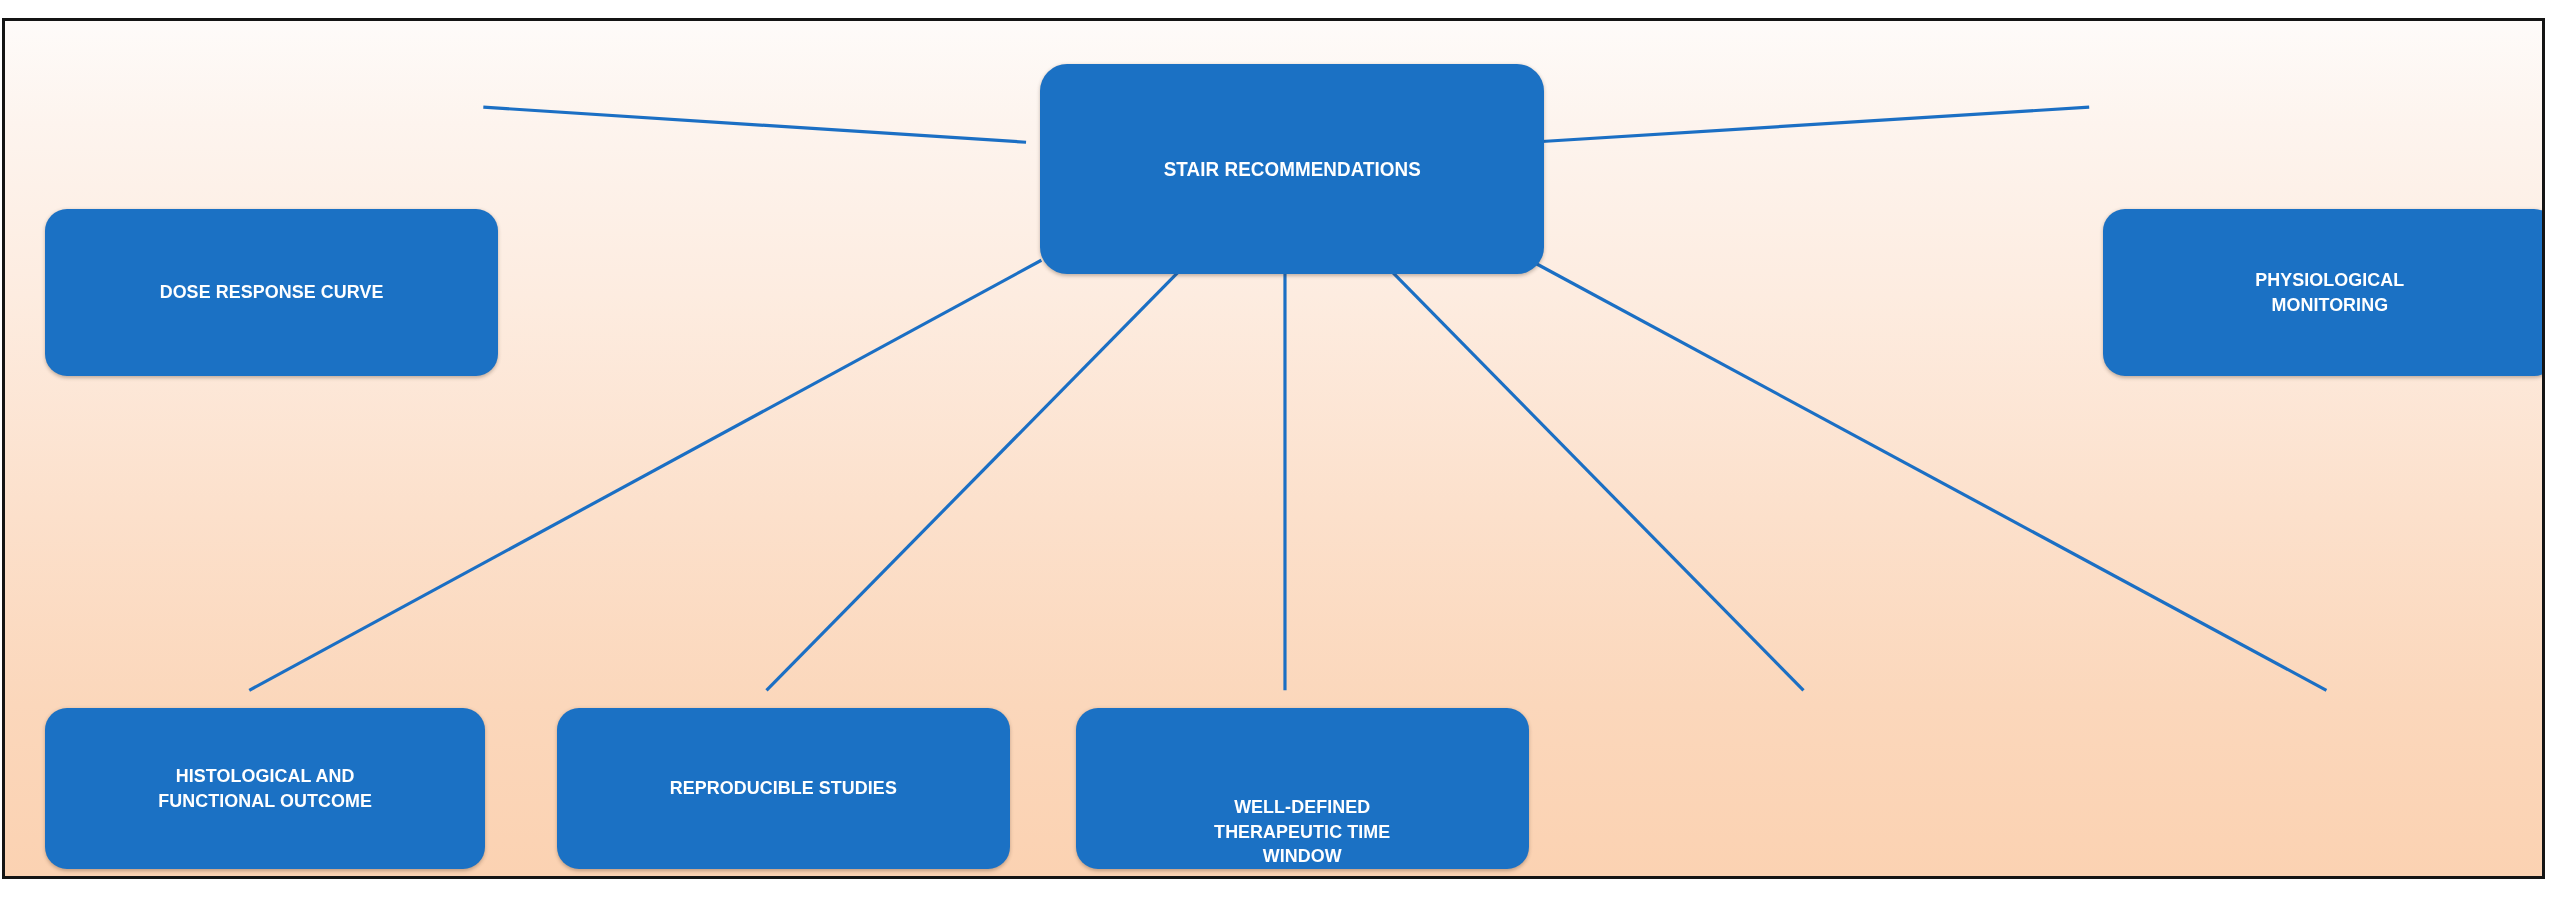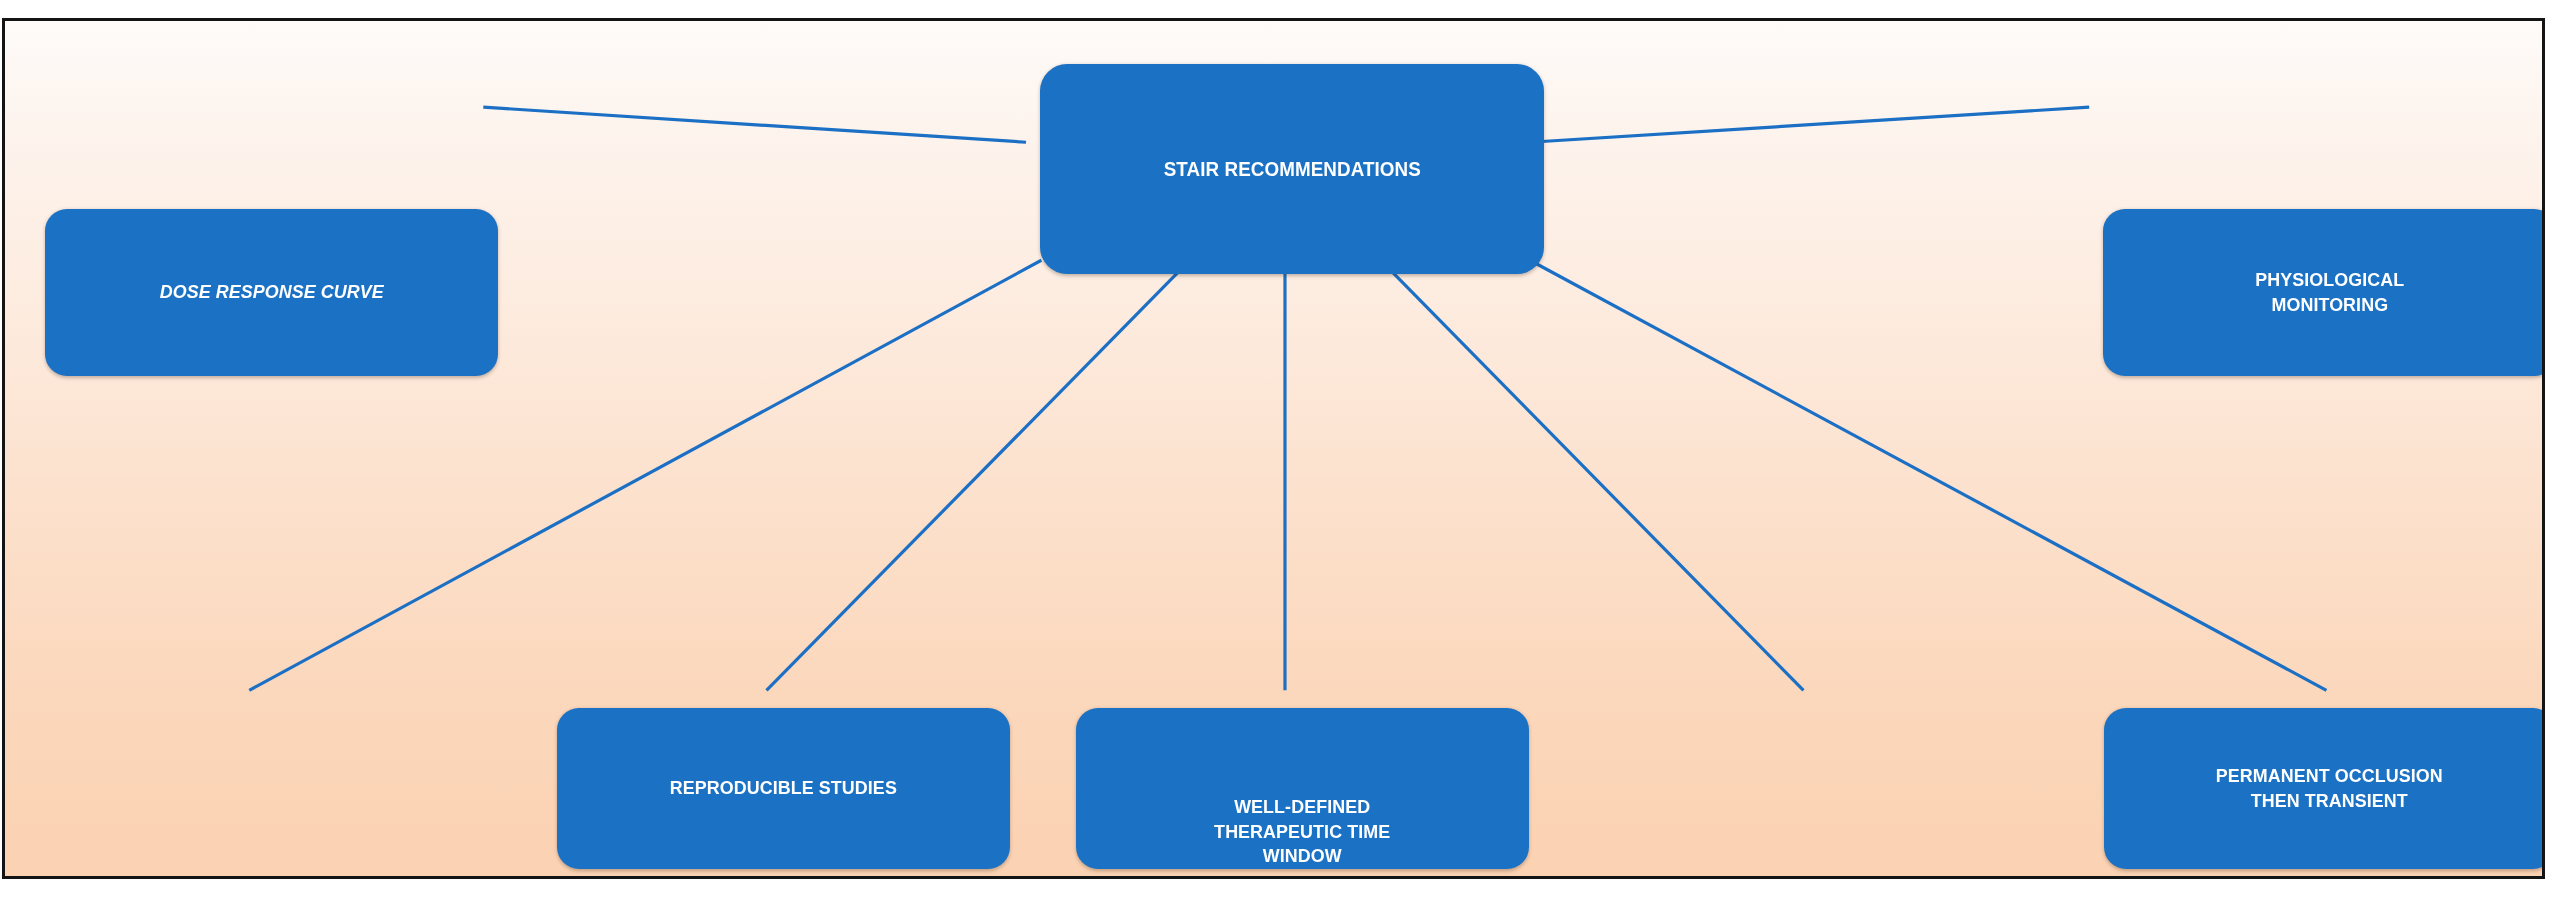--- a/index.html
+++ b/index.html
@@ -83,21 +83,20 @@
     border-radius: 27px;
   }
   #node-hub .label { font-size: 20px; }
 
   
   #node-dose {
     left: 40px;
     top: 188px;
     width: 453px;
     height: 167px;
-    font-style: italic;
   }
 
   
   #node-physio {
     left: 2098px;
     top: 188px;
     width: 453px;
     height: 167px;
   }
 
@@ -143,36 +142,36 @@
       <span class="label">DOSE RESPONSE CURVE</span>
     </div>
 
     <div class="node" id="node-physio">
       <span class="label">
         <span>PHYSIOLOGICAL</span><br>
         <span>MONITORING</span>
       </span>
     </div>
 
+    <div class="node bottom" id="node-histo">
+      <span class="label">
+        <span>HISTOLOGICAL AND</span><br>
+        <span>FUNCTIONAL OUTCOME</span>
+      </span>
+    </div>
 
     <div class="node bottom" id="node-repro">
       <span class="label">REPRODUCIBLE  STUDIES</span>
     </div>
 
     <div class="node bottom" id="node-window">
       <span class="label">
         <span>WELL-DEFINED</span><br>
         <span>THERAPEUTIC TIME</span><br>
         <span>WINDOW</span>
       </span>
     </div>
 
 
-    <div class="node bottom" id="node-occl">
-      <span class="label">
-        <span>PERMANENT OCCLUSION</span><br>
-        <span>THEN TRANSIENT</span>
-      </span>
-    </div>
 
   </div>
 </div>
 
 
 </body></html>

